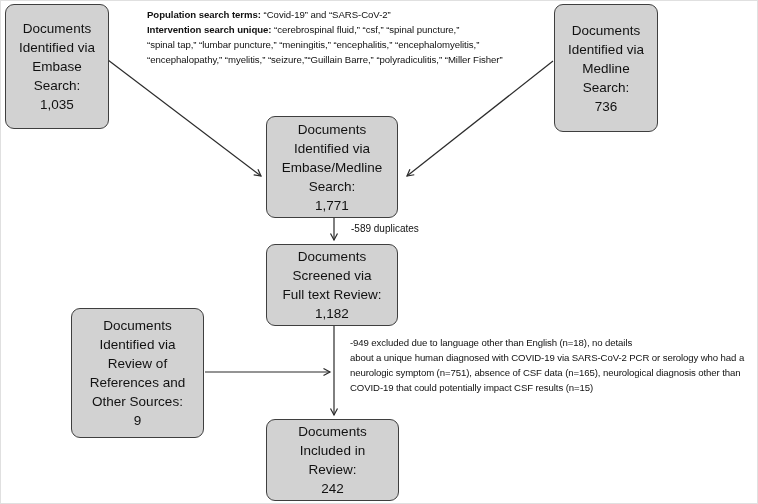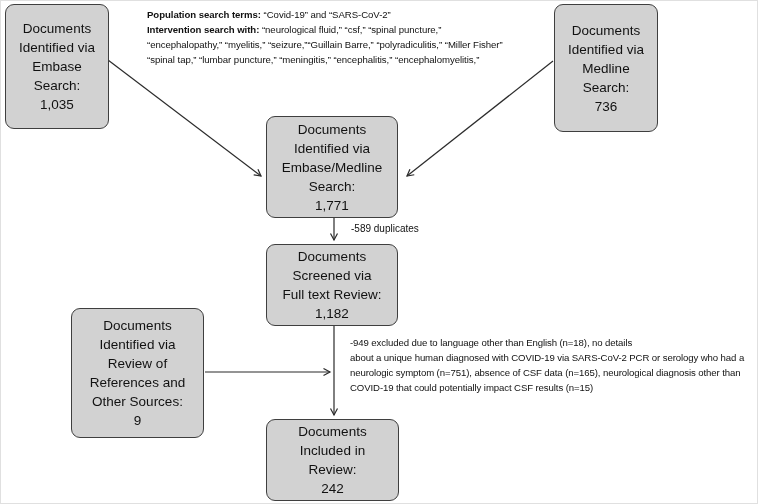--- a/index.html
+++ b/index.html
@@ -62,23 +62,23 @@
     </defs>
     <line x1="107" y1="59" x2="260" y2="175" marker-end="url(#ah)"></line>
     <line x1="552" y1="60" x2="406" y2="175" marker-end="url(#ah)"></line>
     <line x1="333" y1="217" x2="333" y2="239" marker-end="url(#ah)"></line>
     <line x1="333" y1="325" x2="333" y2="414" marker-end="url(#ah)"></line>
     <line x1="204" y1="371" x2="329" y2="371" marker-end="url(#ah)"></line>
   </svg>
 
   <div class="terms">
     <div><span class="b">Population search terms:</span><span> “Covid-19” and “SARS-CoV-2”</span></div>
-    <div><span class="b">Intervention search with:</span><span> “neurological fluid,” “csf,” “spinal puncture,”</span></div>
+    <div><span class="b">Intervention search unique:</span><span> “cerebrospinal fluid,” “csf,” “spinal puncture,”</span></div>
+    <div>“spinal tap,” “lumbar puncture,”  “meningitis,” “encephalitis,” “encephalomyelitis,”</div>
     <div>“encephalopathy,”  “myelitis,”  “seizure,”“Guillain Barre,” “polyradiculitis,” “Miller Fisher”</div>
-    <div>“spinal tap,” “lumbar puncture,”  “meningitis,” “encephalitis,” “encephalomyelitis,”</div>
   </div>
 
   <div class="box box-embase">Documents
 Identified via
 Embase
 Search:
 1,035</div>
   <div class="box box-medline">Documents
 Identified via
 Medline

